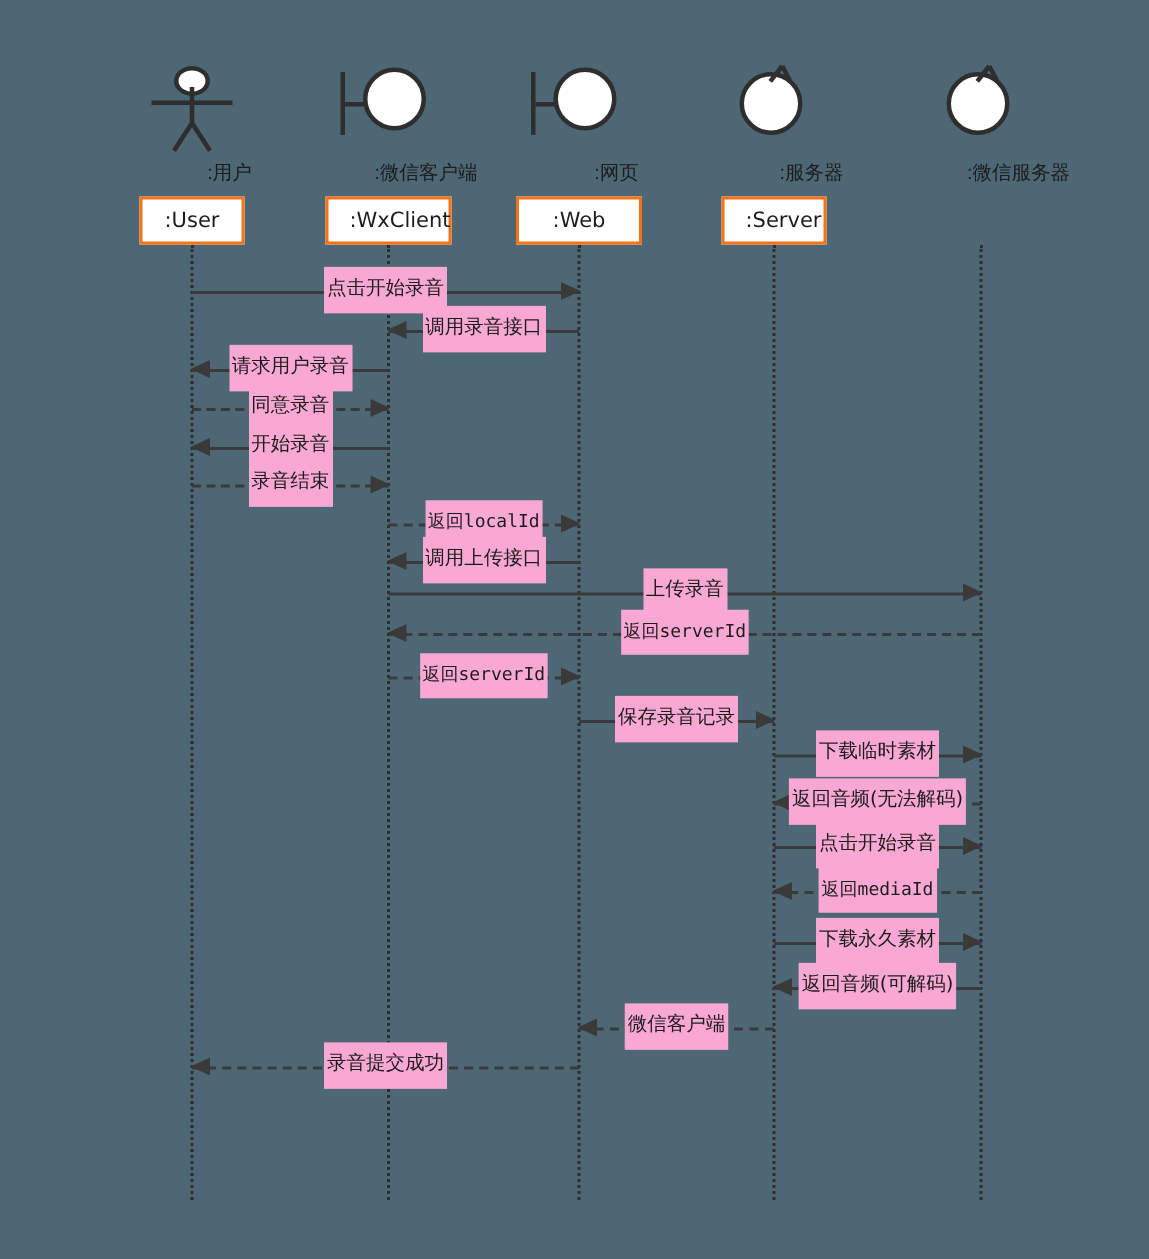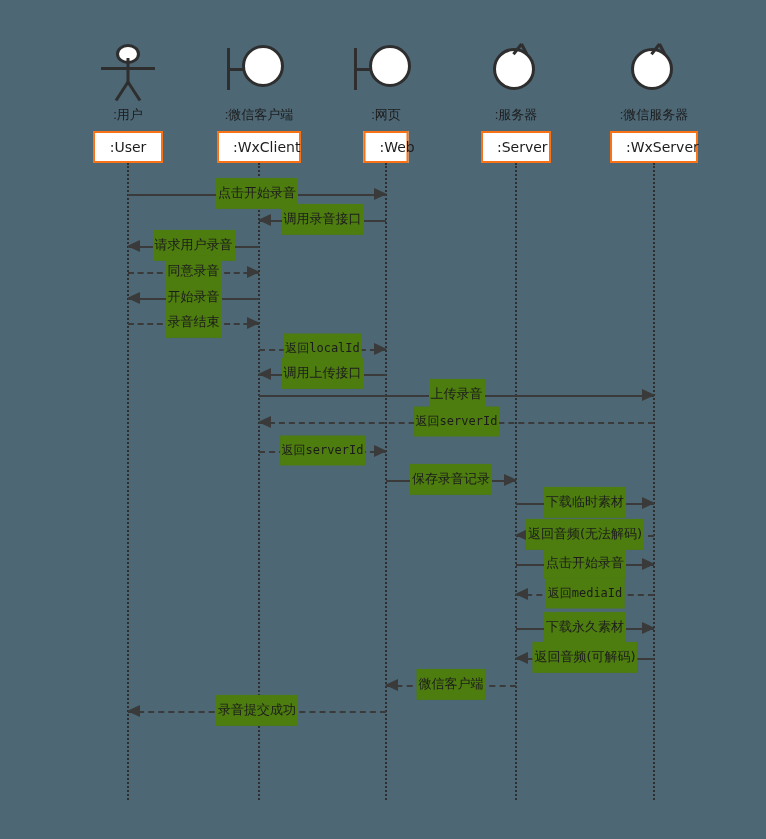--- a/index.html
+++ b/index.html
@@ -42,20 +42,21 @@
   .control .tick1{position:absolute;left:30px;top:2px;width:3px;height:13px;background:#2e2e2e;
       transform:rotate(38deg);transform-origin:top center;}
   .control .tick2{position:absolute;left:30px;top:2px;width:3px;height:11px;background:#2e2e2e;
       transform:rotate(-28deg);transform-origin:top center;}
 
   
   .actor-caption{
     position:absolute;transform:translateX(-50%);
     color:#1c1c1c;font-size:13px;white-space:nowrap;
     font-family:Liberation Sans, sans-serif;
+    margin-left:25px;
   }
 
   
   .name-box{
     position:absolute;transform:translateX(-50%);
     background:#ffffff;border:2px solid #f97316;
     color:#1c1c1c;font-size:14px;line-height:1;
     padding:7px 14px;white-space:nowrap;text-align:center;
     box-sizing:border-box;
   }
@@ -70,21 +71,21 @@
   .msg{position:absolute;height:0;}
   .msg .line{position:absolute;left:0;right:0;top:0;height:0;border-top:2px solid #3a3a3a;}
   .msg.dashed .line{border-top:2px dashed #3a3a3a;}
   .msg .head{position:absolute;top:-6px;width:0;height:0;
       border-top:6px solid transparent;border-bottom:6px solid transparent;}
   .msg.to-right .head{right:-1px;border-left:13px solid #3a3a3a;}
   .msg.to-left  .head{left:-1px;border-right:13px solid #3a3a3a;}
   .msg .label{
     position:absolute;top:0;left:50%;
     transform:translate(-50%,-52%);
-    background:#4d7c0f;color:#1c1c1c;
+    background:#f9a8d4;color:#1c1c1c;
     font-size:13px;line-height:1.15;white-space:nowrap;
     padding:8px 2px;
   }
   .msg .label.mono{font-family:"DejaVu Sans Mono","Liberation Mono",monospace;font-size:12px;}
 </style>
 </head>
 <body>
 
 <div id="canvas">
     <div class="icon-wrap" style="left: 128px; top: 42px;">
@@ -110,41 +111,40 @@
     <div class="name-box" style="left: 259px; top: 131px; width: 84px;">:WxClient</div>
     <div class="lifeline" style="left: 259px; top: 163px; height: 637px;"></div>
     <div class="icon-wrap" style="left: 386px; top: 42px;">
       <div class="boundary">
         <div class="bar"></div>
         <div class="conn"></div>
         <div class="circ"></div>
       </div>
     </div>
     <div class="actor-caption" style="left: 386px; top: 106px;">:网页</div>
-    <div class="name-box" style="left: 386px; top: 131px; width: 45px;">:Web</div>
+    <div class="name-box" style="left: 386px; top: 131px; width: 84px;">:Web</div>
     <div class="lifeline" style="left: 386px; top: 163px; height: 637px;"></div>
     <div class="icon-wrap" style="left: 516px; top: 42px;">
       <div class="control">
         <div class="circ"></div>
         <div class="tick1"></div>
         <div class="tick2"></div>
       </div>
     </div>
     <div class="actor-caption" style="left: 516px; top: 106px;">:服务器</div>
     <div class="name-box" style="left: 516px; top: 131px; width: 70px;">:Server</div>
     <div class="lifeline" style="left: 516px; top: 163px; height: 637px;"></div>
     <div class="icon-wrap" style="left: 654px; top: 42px;">
       <div class="control">
         <div class="circ"></div>
         <div class="tick1"></div>
         <div class="tick2"></div>
       </div>
     </div>
     <div class="actor-caption" style="left: 654px; top: 106px;">:微信服务器</div>
-    <div class="name-box" style="left: 654px; top: 131px; width: 88px;">:WxServer</div>
     <div class="lifeline" style="left: 654px; top: 163px; height: 637px;"></div>
     <div class="msg to-right" style="left: 128px; width: 258px; top: 194px;">
       <div class="line"></div>
       <div class="head"></div>
       <div class="label">点击开始录音</div>
     </div>
     <div class="msg to-left" style="left: 259px; width: 127px; top: 220px;">
       <div class="line"></div>
       <div class="head"></div>
       <div class="label">调用录音接口</div>

